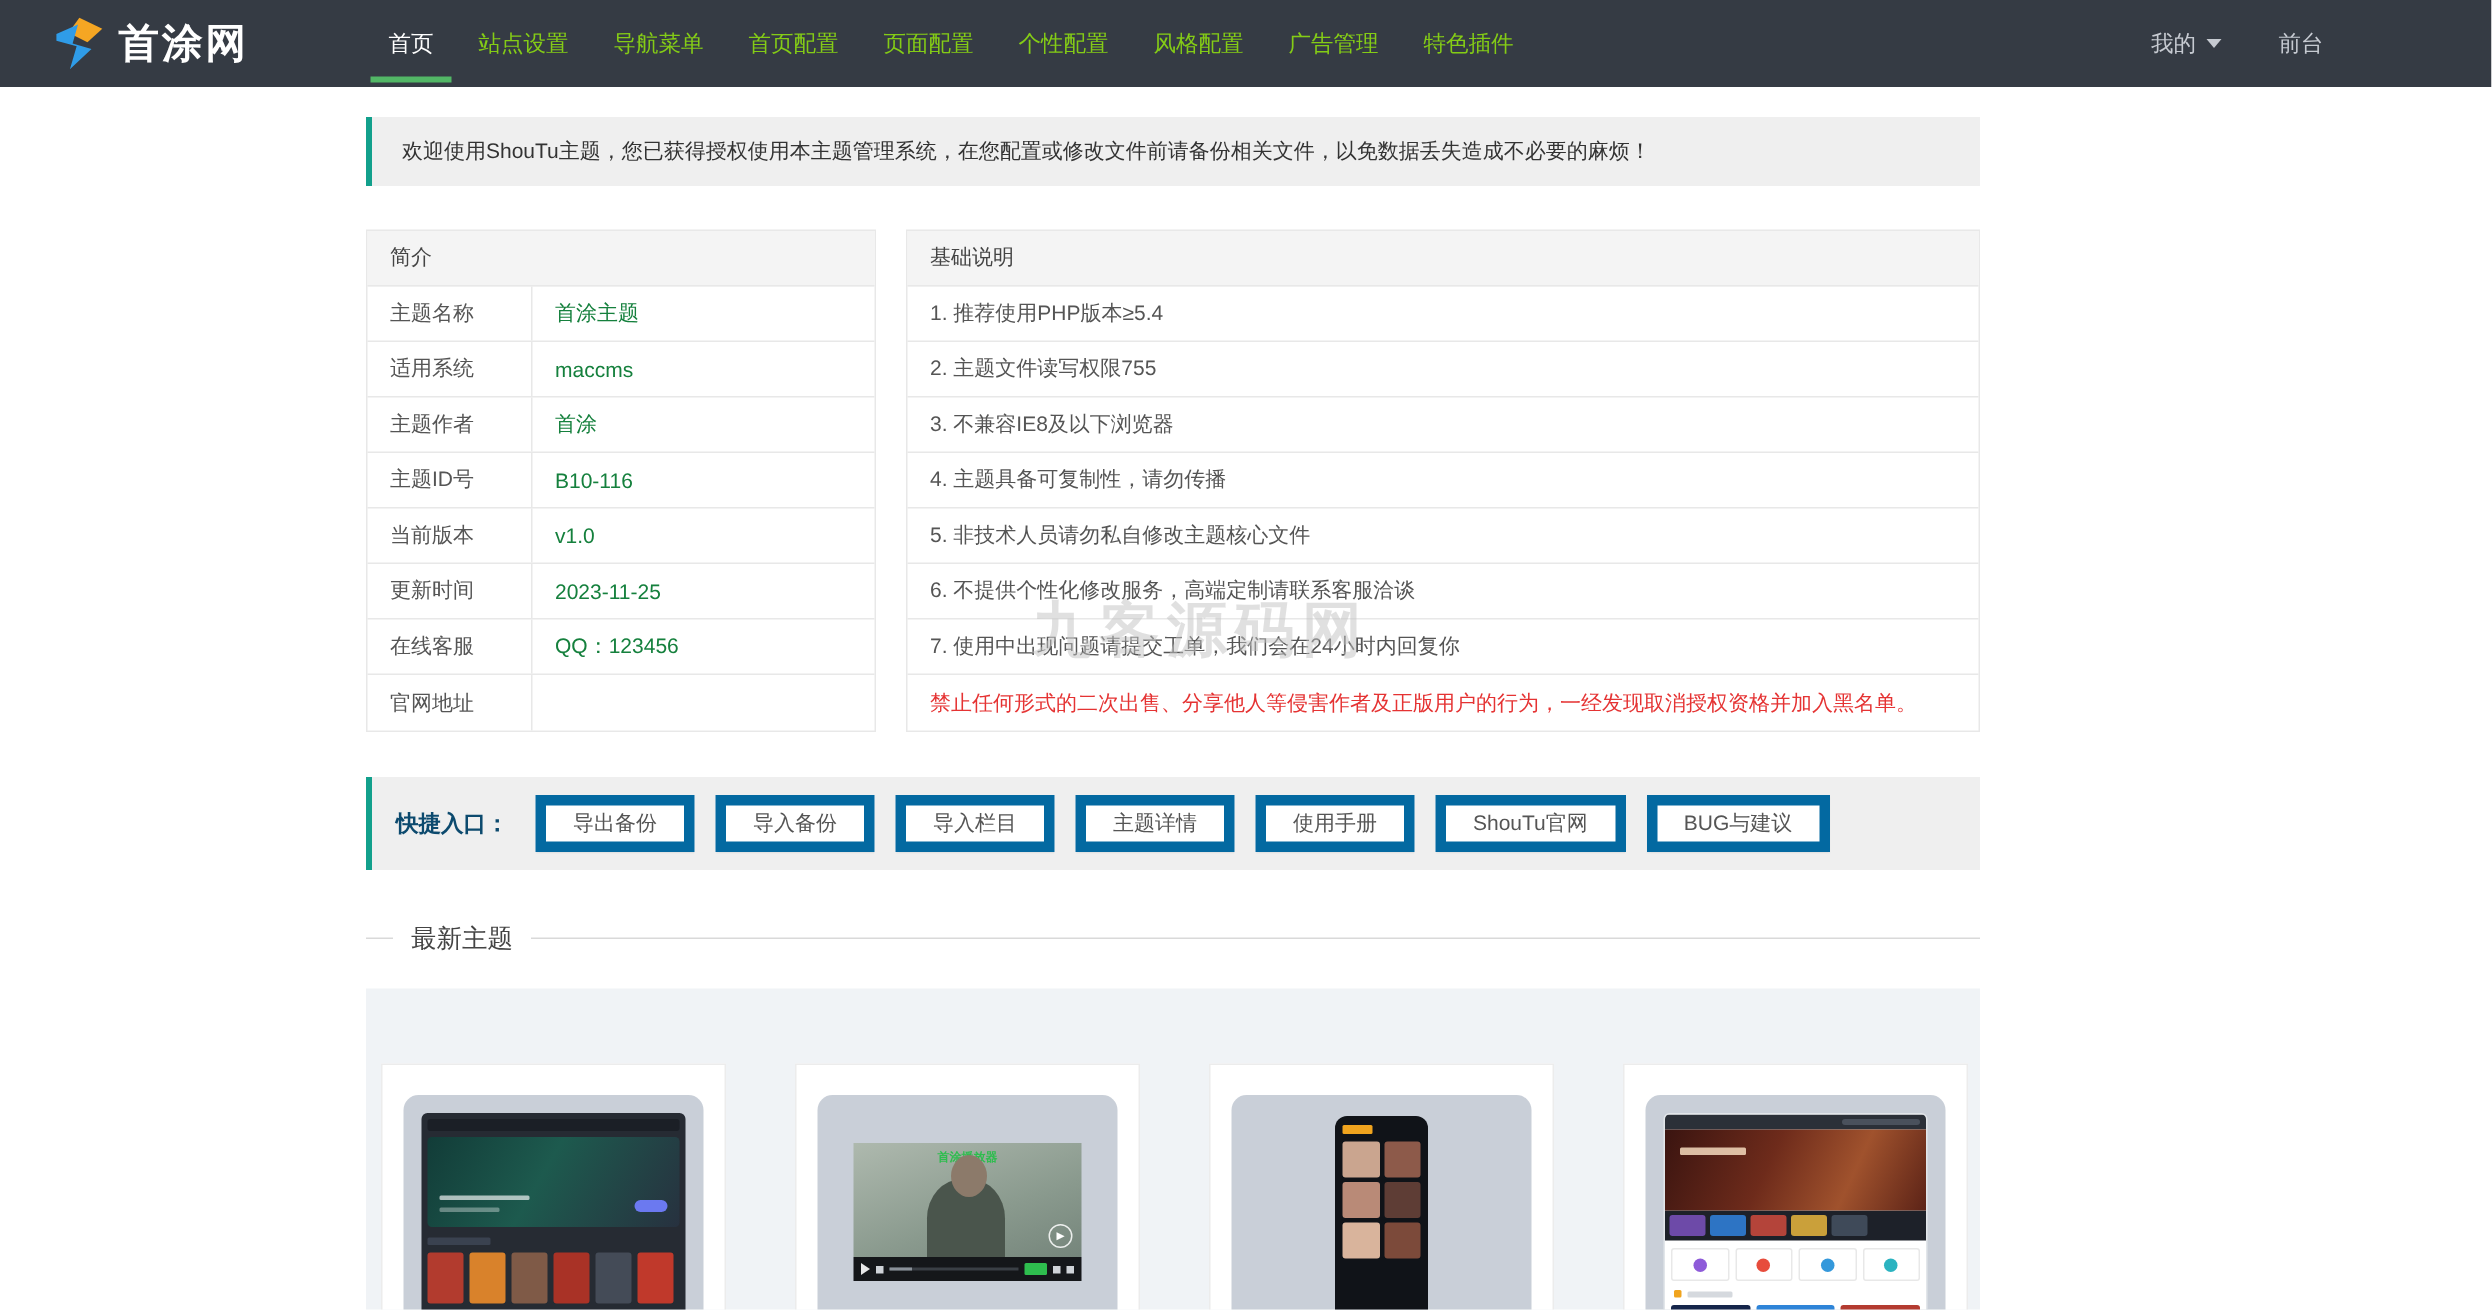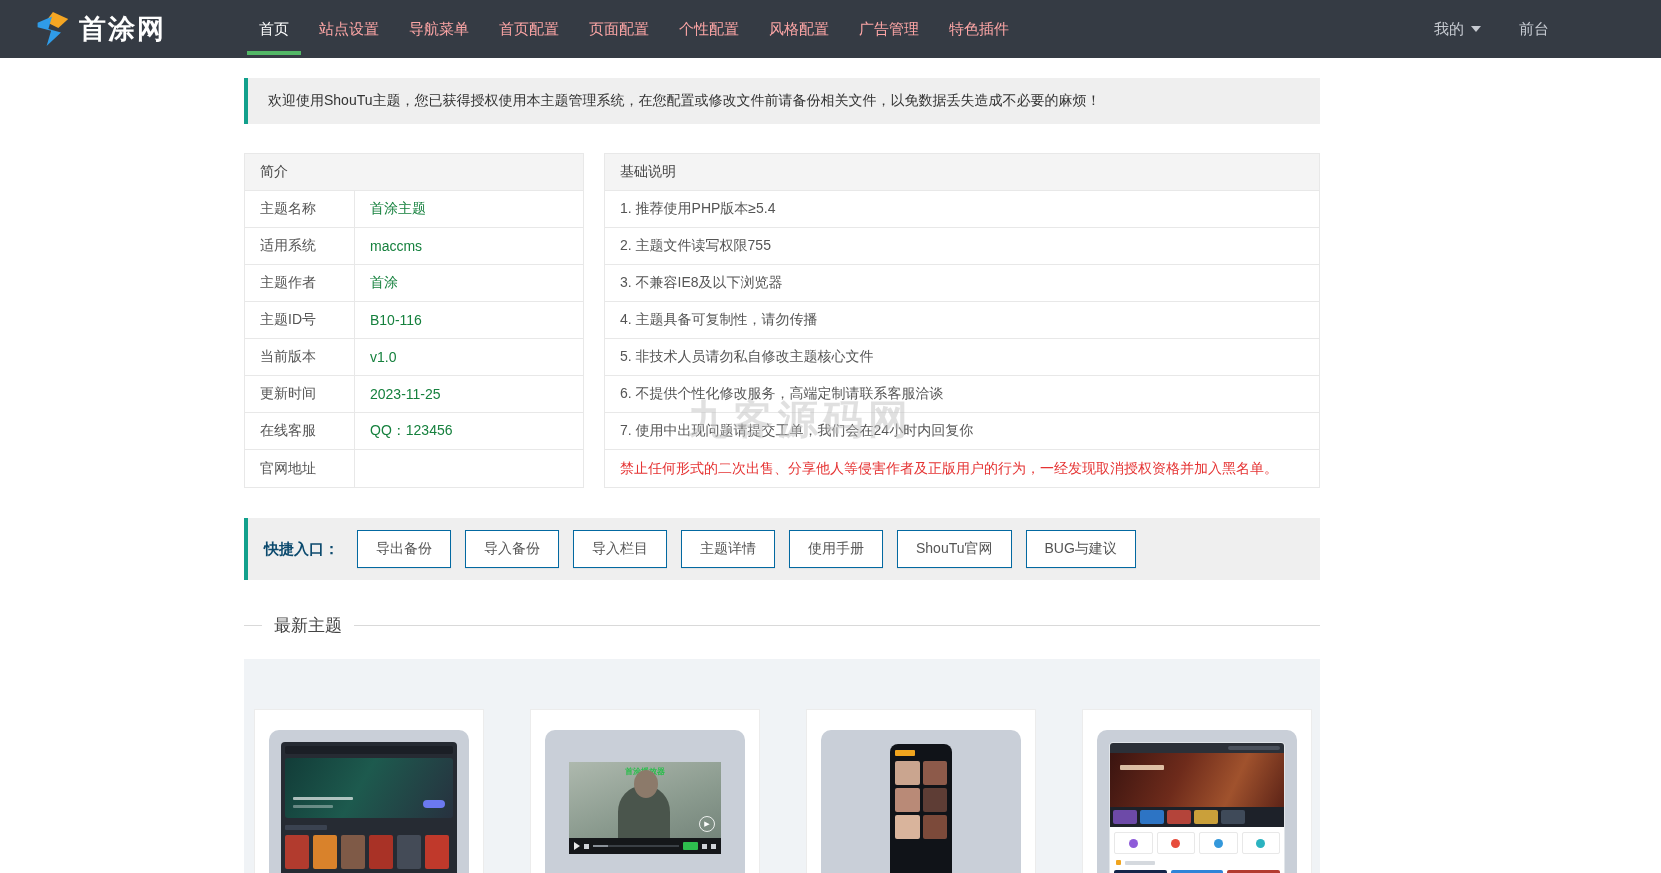--- a/index.html
+++ b/index.html
@@ -7,21 +7,21 @@
   body {
     width:1661px; height:873px; overflow:hidden; background:#fff;
     font-family:"Liberation Sans","DejaVu Sans",sans-serif; position:relative;
   }
   
   .navbar { height:58px; background:#353b44; position:relative; display:flex; align-items:center; }
   .logo { position:absolute; left:34px; top:0; height:58px; display:flex; align-items:center; gap:9px; cursor:pointer; }
   .logo-icon { width:36px; height:36px; display:block; }
   .logo-text { color:#fff; font-size:27px; font-weight:bold; letter-spacing:2px; }
   .nav-menu { display:flex; list-style:none; margin:0 0 0 244px; padding:0; height:52px; }
-  .nav-item { position:relative; display:flex; align-items:center; padding:0 15px; color:#fca5a5; font-size:15px; cursor:pointer; white-space:nowrap; }
+  .nav-item { position:relative; display:flex; align-items:center; padding:0 15px; color:#84cc16; font-size:15px; cursor:pointer; white-space:nowrap; }
   .nav-item.active { color:#fff; }
   .nav-item.active::after { content:""; position:absolute; left:3px; right:3px; bottom:0; height:4px; background:#52b766; }
   .nav-right { position:absolute; right:112px; top:0; height:58px; display:flex; align-items:center; gap:38px; color:#c6cad1; font-size:15px; }
   .nav-right > div { display:flex; align-items:center; cursor:pointer;text-align:right; }
   .caret { display:inline-block; margin-left:7px; width:0; height:0; border-left:5px solid transparent; border-right:5px solid transparent; border-top:6px solid #c6cad1; }
   
   .container { margin-left:244px; width:1076px; }
   .alert { margin-top:20px; background:#efefef; border-left:4px solid #12a08c; height:46px; display:flex; align-items:center; padding:0 20px; font-size:14px; color:#333; }
   
   .tables-row { display:flex; gap:20px; margin-top:29px; align-items:flex-start; }
@@ -31,21 +31,21 @@
   .t-head { background:#f4f4f4; border-bottom:1px solid #e8e8e8; height:37px; display:flex; align-items:center; padding:0 15px; font-size:14px; color:#444; }
   .t-row { display:flex; border-bottom:1px solid #e8e8e8; height:37px; }
   .t-row:last-child, .n-row:last-child { border-bottom:none; }
   .t-label { width:110px; flex:none; border-right:1px solid #e8e8e8; display:flex; align-items:center; padding:0 15px; font-size:14px; color:#555; }
   .t-value { display:flex; align-items:center; padding:0 15px; font-size:14px; color:#15803d; }
   .n-row { display:flex; align-items:center; height:37px; border-bottom:1px solid #e8e8e8; padding:0 15px; font-size:14px; color:#555; }
   .n-row.danger { color:#e53333; }
   
   .quick { margin-top:30px; background:#efefef; border-left:4px solid #12a08c; height:62px; display:flex; align-items:center; padding:0 16px; gap:14px; }
   .qe-label { font-size:15px; color:#0c4a6e; font-weight:bold; margin-right:4px; white-space:nowrap; }
-  .qe-btn { height:38px; padding:0 18px; background:#fff; border:1px solid #0369a1; font-size:14px; color:#555; cursor:pointer; box-shadow:0 1px 1px rgba(0,0,0,.05); font-family:inherit; }
+  .qe-btn { height:38px; padding:0 18px; background:#fff; border:7px solid #0369a1; font-size:14px; color:#555; cursor:pointer; box-shadow:0 1px 1px rgba(0,0,0,.05); font-family:inherit; }
   
   .sec-head { margin-top:34px; display:flex; align-items:center; gap:12px; }
   .line-s { width:18px; height:1px; background:#d9d9d9; }
   .sec-title { font-size:17px; color:#444; white-space:nowrap; }
   .line-l { flex:1; height:1px; background:#d9d9d9; }
   
   .panel { margin-top:22px; background:#f0f3f6; height:300px; padding:50px 10px 0; display:flex; gap:46px; }
   .theme-card { width:230px; flex:none; background:#fff; border:1px solid #ececec; display:flex; justify-content:center; align-items:flex-start; cursor:pointer; }
   .frame { margin-top:20px; width:200px; height:200px; background:#c9cfd8; border-radius:10px; position:relative; overflow:hidden; display:flex; justify-content:center; }
   

